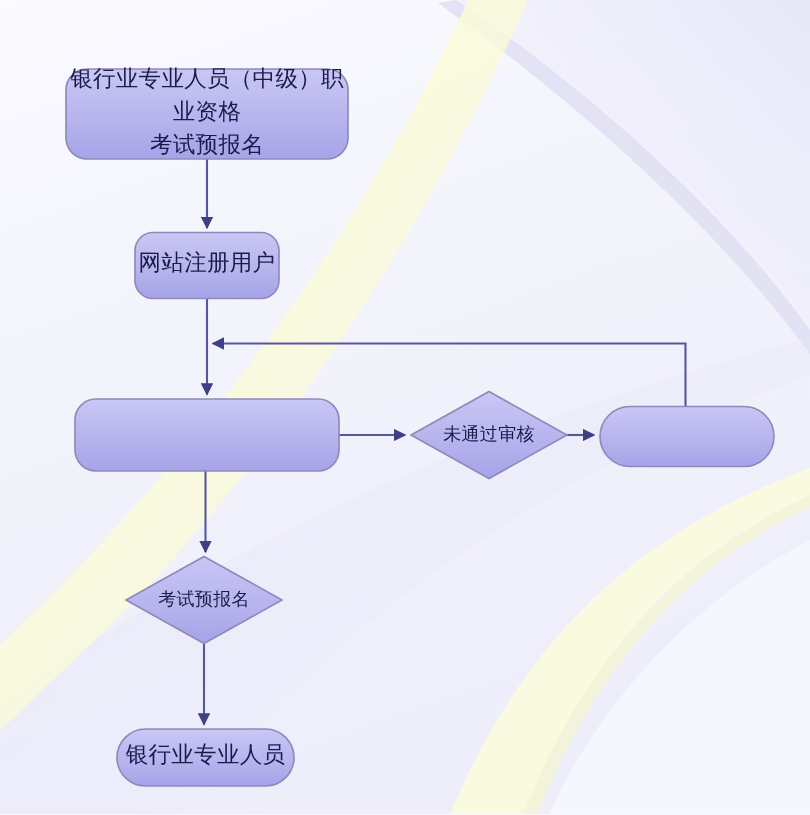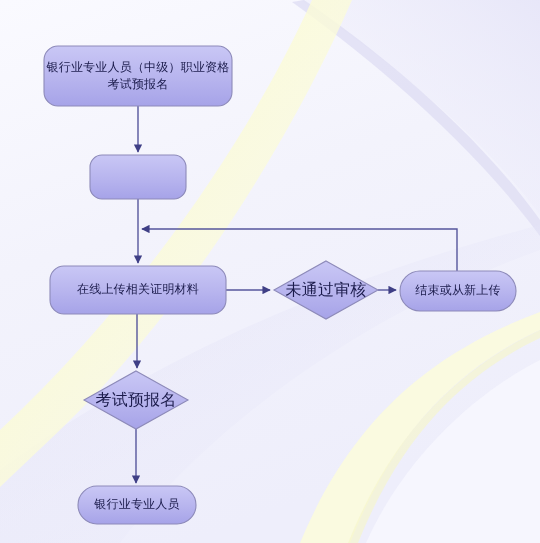--- a/index.html
+++ b/index.html
@@ -27,28 +27,28 @@
     width: 540px;
     height: 543px;
   }
   .node-label {
     position: absolute;
     display: flex;
     align-items: center;
     justify-content: center;
     text-align: center;
     color: #1b1b4b;
-    font-size: 12px;
+    font-size: 15px;
     line-height: 1.45;
     letter-spacing: 0.2px;
     pointer-events: none;
     white-space: pre-line;
   }
   .node-label.small {
-    font-size: 16px;
+    font-size: 12px;
   }
 </style>
 </head>
 <body>
 
 <div id="canvas">
 
   <svg id="bg-svg" viewBox="0 0 540 543" xmlns="http://www.w3.org/2000/svg" aria-hidden="true">
     <defs>
       <linearGradient id="bgGrad" x1="0" y1="0" x2="0.35" y2="1">
@@ -122,24 +122,23 @@
       <polygon points="326,261 378,290 326,319 274,290"></polygon>
       <rect x="400" y="271" width="116" height="40" rx="20" ry="20"></rect>
       <polygon points="136,371 188,400 136,429 84,400"></polygon>
       <rect x="78" y="486" width="118" height="38" rx="19" ry="19"></rect>
     </g>
   </svg>
 
   <div class="node-label" style="left:44px; top:46px; width:188px; height:60px;">银行业专业人员（中级）职业资格
 考试预报名</div>
 
+  <div class="node-label" style="left:90px; top:155px; width:96px; height:44px;">网站注册用户</div>
 
-  <div class="node-label" style="left:50px; top:266px; width:176px; height:48px;">在线上传相关证明材料</div>
 
   <div class="node-label small" style="left:274px; top:261px; width:104px; height:58px;">未通过审核</div>
 
-  <div class="node-label" style="left:400px; top:271px; width:116px; height:40px;">结束或从新上传</div>
 
   <div class="node-label small" style="left:84px; top:371px; width:104px; height:58px;">考试预报名</div>
 
   <div class="node-label" style="left:78px; top:486px; width:118px; height:38px;">银行业专业人员</div>
 
 </div>
 
 </body></html>

